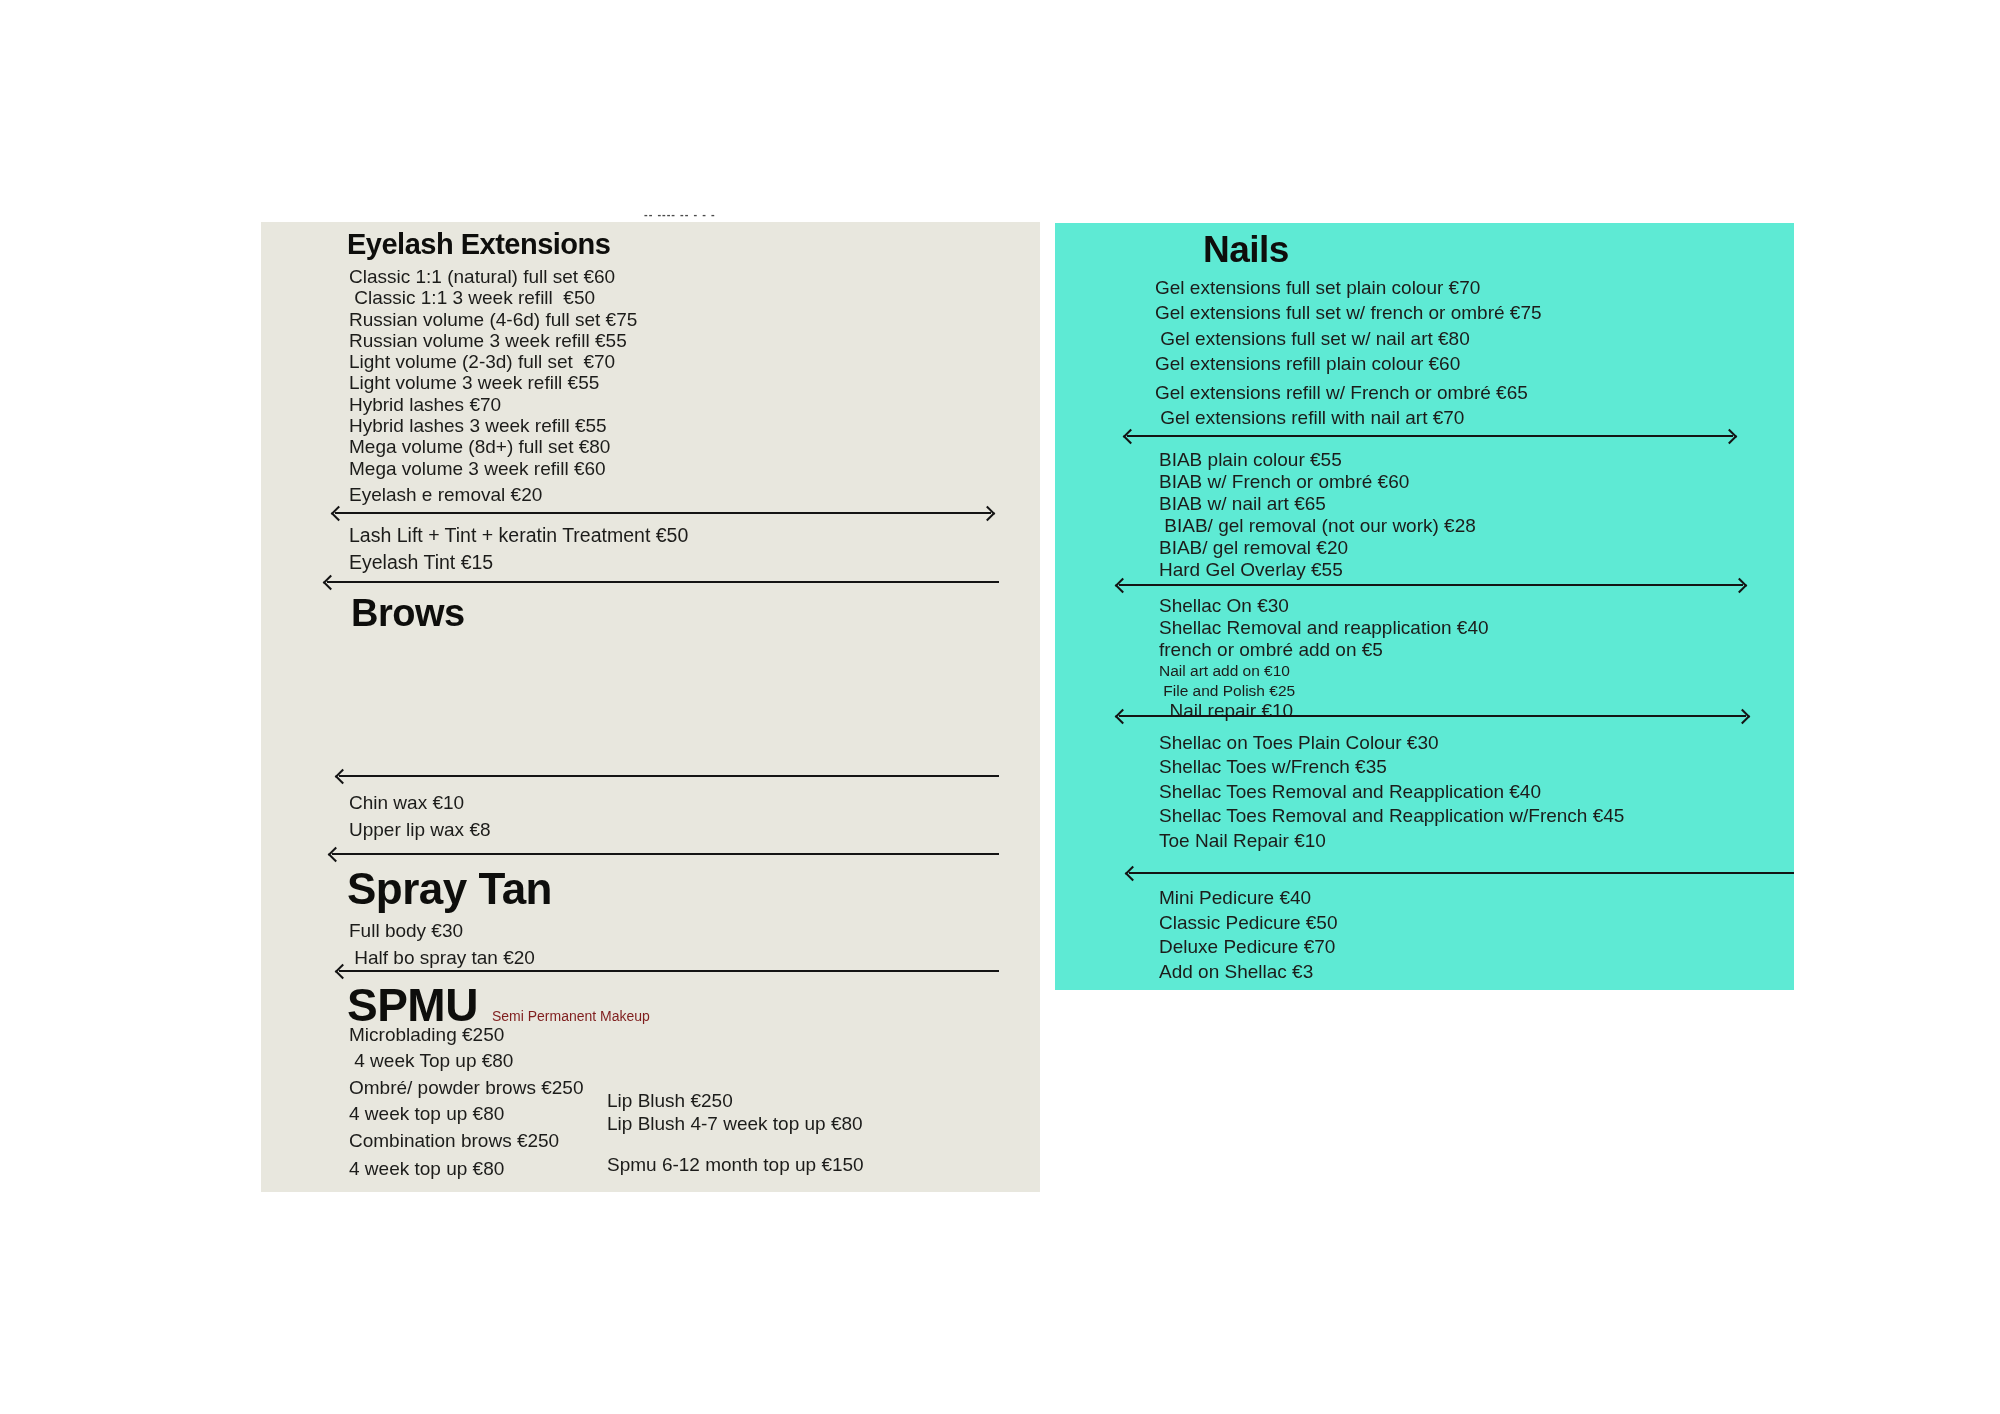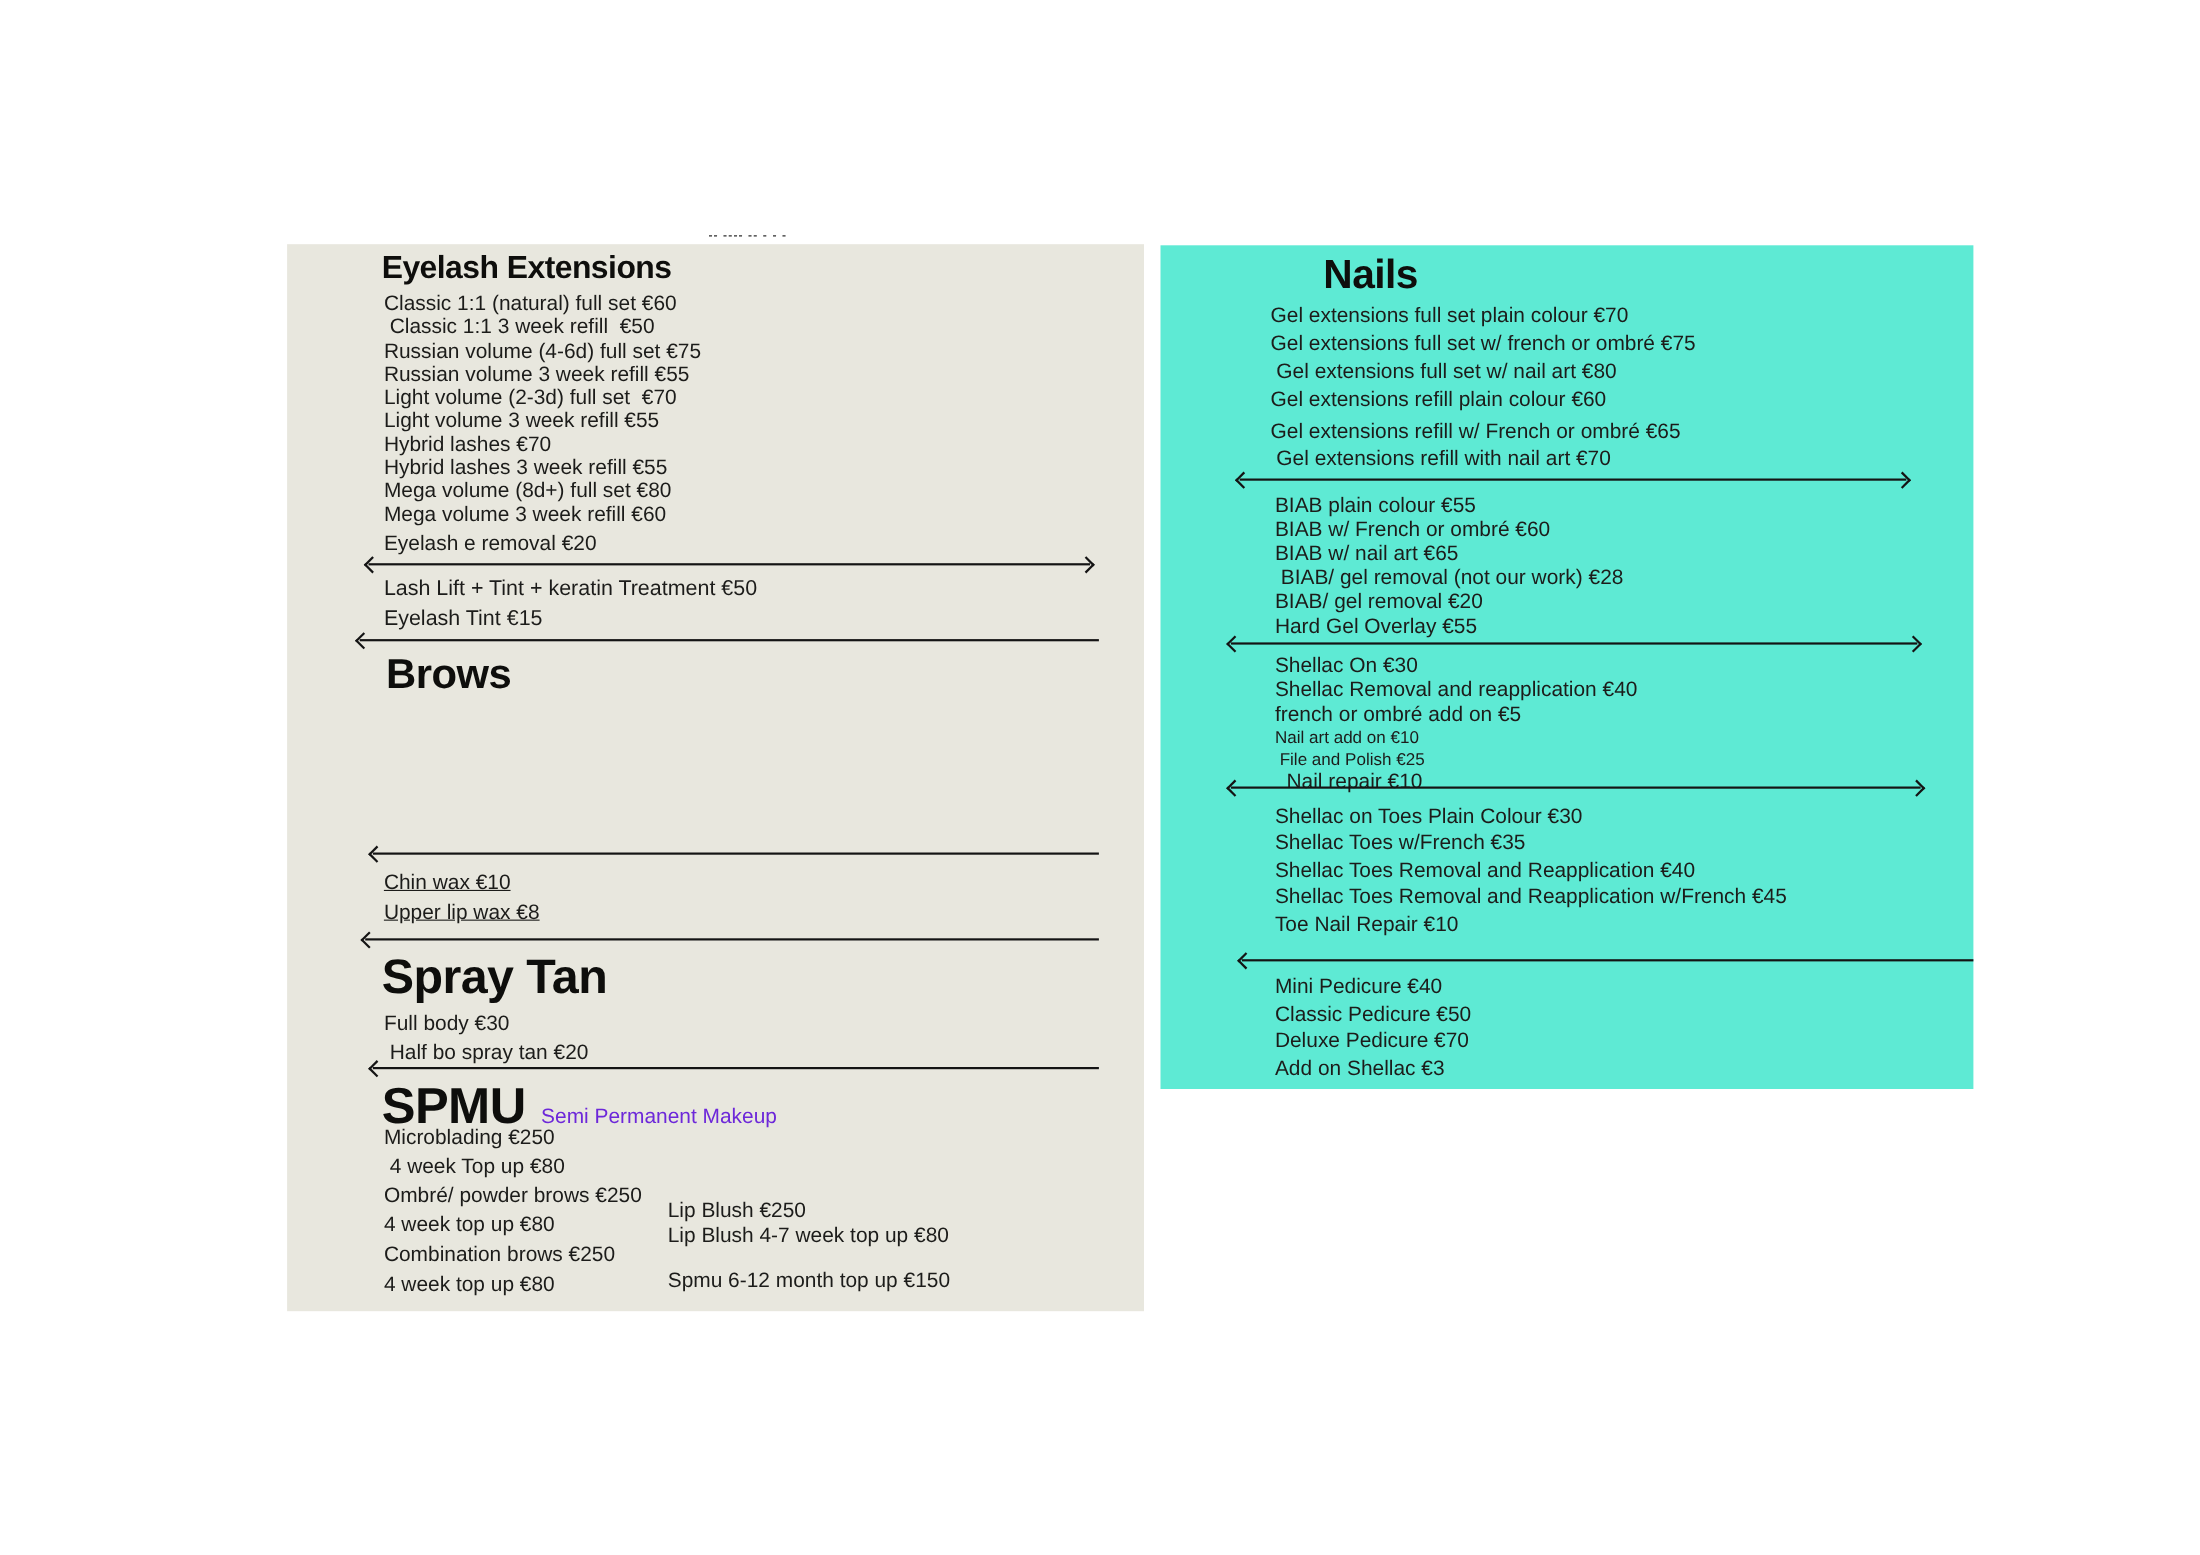--- a/index.html
+++ b/index.html
@@ -22,31 +22,31 @@
   .panel.right{left:1055px;top:223px;width:739px;height:767px;background:#5eead4;}
 
   .h1{position:absolute;margin:0;font-weight:700;color:#0e0e0c;letter-spacing:-0.5px;white-space:pre;}
   .h-eyelash{left:86px;top:6px;font-size:29px;}
   .h-brows{left:90px;top:370px;font-size:38px;}
   .h-spray{left:86px;top:642px;font-size:44px;}
   .h-nails{left:148px;top:6px;font-size:37px;}
 
   .spmu-head{position:absolute;left:86px;top:756px;display:flex;align-items:baseline;}
   .h-spmu{font-size:46px;font-weight:700;color:#0e0e0c;letter-spacing:-0.5px;}
-  .spmu-sub{font-size:19px;font-weight:400;color:#6d28d9;margin-left:14px;}
+  .spmu-sub{font-size:14px;font-weight:400;color:#7f1d1d;margin-left:14px;}
 
   .grp{position:absolute;}
   .item{font-size:19px;white-space:pre;color:#1c1c1a;}
   .item.small{font-size:15.5px;}
 
   .g-eyelash{left:88px;top:44px;}  .g-eyelash .item{line-height:21.3px;}
   .g-eyelash .item.gap{margin-top:5px;}
   .g-lash{left:88px;top:300px;}    .g-lash .item{line-height:27px;font-size:19.5px;}
   .g-brows{left:88px;top:434px;}   .g-brows .item{line-height:21.5px;}
-  .g-wax{left:88px;top:567px;text-decoration:underline;}     .g-wax .item{line-height:27px;}
+  .g-wax{left:88px;top:567px;}     .g-wax .item{line-height:27px;}
   .g-spray{left:88px;top:695px;}   .g-spray .item{line-height:27px;}
   .g-spmuL{left:88px;top:800px;}   .g-spmuL .item{line-height:26.4px;}
   .g-spmuL .item.gap{margin-top:2px;}
   .g-spmuR{left:346px;top:868px;}  .g-spmuR .item{line-height:22.5px;}
   .g-spmuR .item.gap{margin-top:19px;}
 
   .g-gel{left:100px;top:52px;}     .g-gel .item{line-height:25.3px;}
   .g-gel .item.gap{margin-top:4px;}
   .g-biab{left:104px;top:226px;}   .g-biab .item{line-height:22px;}
   .g-shellac{left:104px;top:372px;}.g-shellac .item{line-height:22px;}

